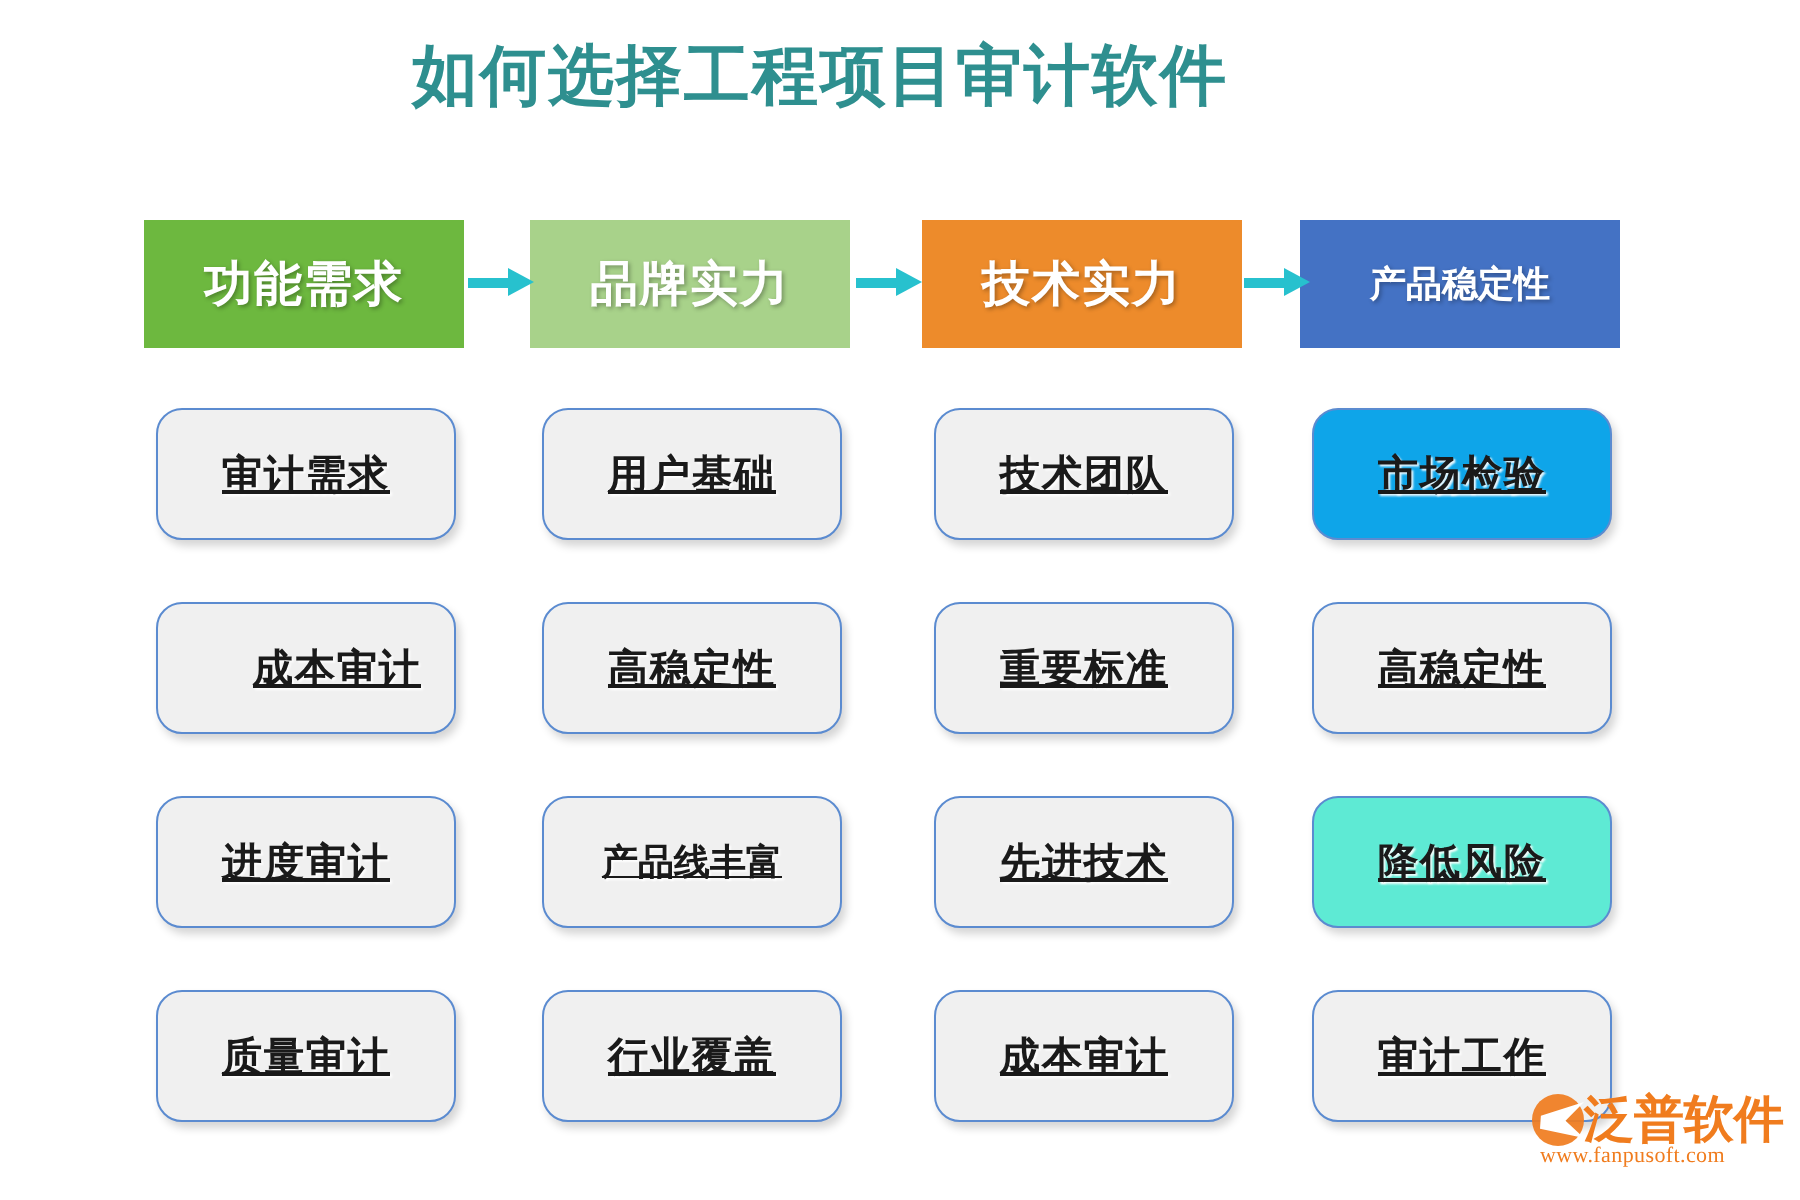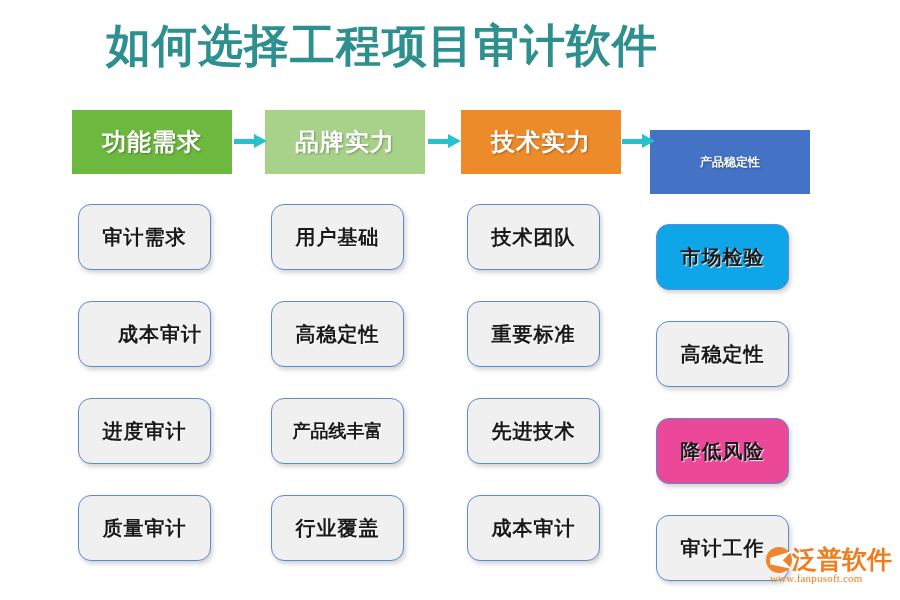--- a/index.html
+++ b/index.html
@@ -22,26 +22,27 @@
     background: #ffffff;
   }
 
   
   #page-title {
     position: absolute;
     left: 0;
     top: 16px;
     width: 764px;
     text-align: center;
-    font-size: 45px;
+    font-size: 33px;
     font-weight: bold;
     color: #2E8F8F;
     letter-spacing: 1px;
     font-family: "Liberation Serif", "DejaVu Serif", serif;
     white-space: nowrap;
+    padding-left: 28px;
   }
 
   
   .column {
     position: absolute;
     top: 110px;
     width: 160px;
   }
   .col-0 { left: 72px;  }
   .col-1 { left: 265px; }
@@ -57,21 +58,21 @@
     justify-content: center;
     color: #ffffff;
     font-size: 24px;
     font-weight: bold;
     letter-spacing: 1px;
     text-shadow: 1px 1px 2px rgba(0,0,0,0.30);
     font-family: "Liberation Serif", "DejaVu Serif", serif;
     white-space: nowrap;
     box-sizing: border-box;
   }
-  .col-header.narrow-text { font-size: 12px; letter-spacing: 0; margin-top: 20px; }
+  .col-header.narrow-text { font-size: 18px; letter-spacing: 0; }
 
   
   .flow-arrow {
     position: absolute;
     top: 134px;
     width: 34px;
     height: 16px;
   }
   .arrow-0 { left: 234px; }
   .arrow-1 { left: 428px; }
@@ -91,39 +92,40 @@
     width: 0;
     height: 0;
     border-top: 7.5px solid transparent;
     border-bottom: 7.5px solid transparent;
     border-left: 13px solid #27C1CE;
   }
 
   
   .cell {
     position: relative;
-    width: 133px;
+    width: 150px;
     height: 66px;
     margin-left: 6px;
     background: #F0F0F0;
     border: 1.6px solid #5B8BD0;
     border-radius: 13px;
     box-sizing: border-box;
     display: flex;
     align-items: center;
     justify-content: center;
     font-size: 20px;
     font-weight: bold;
     color: #1a1a1a;
     letter-spacing: 1px;
     white-space: nowrap;
     box-shadow: 2px 3px 4px rgba(0,0,0,0.17);
     text-shadow: 1px 1px 1px rgba(255,255,255,0.9);
     font-family: "Liberation Serif", "DejaVu Serif", serif;
     z-index: 2;
+    text-decoration: underline;
   }
   .cell.small { font-size: 18px; letter-spacing: 0; }
   .cell-spacer { height: 31px; }
   .cell-gap-top { height: 30px; }
 
   
   .watermark {
     position: absolute;
     left: 497px;
     top: 434px;
@@ -258,21 +260,21 @@
     <div class="cell" style="border-color: rgb(91, 139, 208); background: rgb(240, 240, 240);">成本审计</div>
   </div>
 
   <div class="column col-3">
     <div class="col-header narrow-text" style="background: rgb(68, 114, 196);">产品稳定性</div>
     <div class="cell-gap-top"></div>
     <div class="cell" style="border-color: rgb(91, 139, 208); background: #0ea5e9;">市场检验</div>
     <div class="cell-spacer"></div>
     <div class="cell" style="border-color: rgb(91, 139, 208); background: rgb(240, 240, 240);">高稳定性</div>
     <div class="cell-spacer"></div>
-    <div class="cell" style="border-color: rgb(91, 139, 208); background: #ec4899;">降低风险</div>
+    <div class="cell" style="border-color: rgb(91, 139, 208); background: #5eead4;">降低风险</div>
     <div class="cell-spacer"></div>
     <div class="cell" style="border-color: rgb(91, 139, 208); background: rgb(240, 240, 240);">审计工作</div>
   </div>
 
   <div class="flow-arrow arrow-0">
     <div class="shaft" style="background: rgb(39, 193, 206);"></div>
     <div class="head" style="border-left-color: rgb(39, 193, 206);"></div>
   </div>
   <div class="flow-arrow arrow-1">
     <div class="shaft" style="background: rgb(39, 193, 206);"></div>

